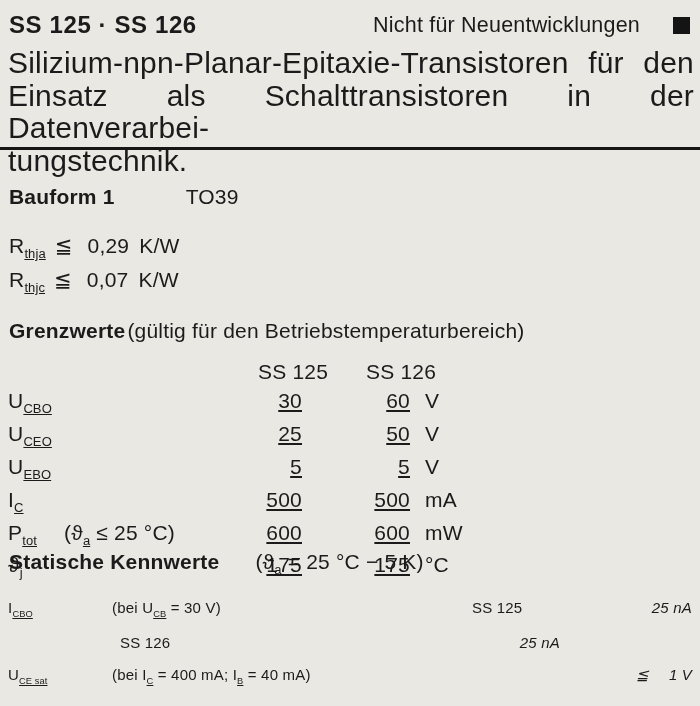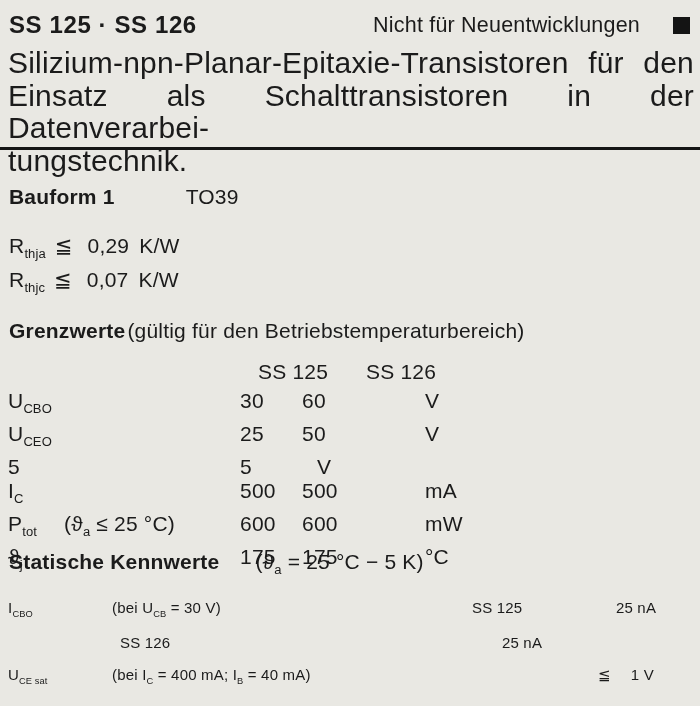--- a/index.html
+++ b/index.html
@@ -21,45 +21,45 @@
   .desc { position:absolute; top:47px; left:8px; width:686px; font-size:30px; line-height:32.5px; }
   .desc .just { text-align:justify; text-align-last:justify; }
   
   .rule { position:absolute; top:147px; left:0; width:700px; height:3px; background:#151515; }
   
   .bauform { position:absolute; top:185px; left:9px; font-size:21px; }
   .bauform .b1 { font-weight:700; }
   .bauform .pkg { margin-left:71px; }
   
   .thermal { position:absolute; top:233px; left:9px; font-size:21px; line-height:26px; }
-  sub { font-size:0.62em; letter-spacing:0.1px; }
+  sub { font-size:0.62em; letter-spacing:0.1px;text-decoration:underline; }
   .t-rel { margin:0 15px 0 9px; }
   .t-unit { margin-left:10px; }
   
   .sec-head { position:absolute; left:9px; font-size:21px; }
   .sec-head b { font-weight:700; }
   .gw-head { top:319px; }
   .st-head { top:550px; }
   .st-head .note { margin-left:36px; }
   .gw-head .note { margin-left:2px; }
   
   .gw-colhead { position:absolute; top:360px; left:8px; width:690px; height:26px; font-size:21px; }
   .gw-colhead .c1 { position:absolute; left:250px; }
   .gw-colhead .c2 { position:absolute; left:358px; }
   .gw-rows { position:absolute; top:389px; left:8px; width:690px; font-size:21px; line-height:24.7px; }
   .g-row { display:grid; grid-template-columns:232px 62px 108px auto; }
   .g-label .cond { margin-left:27px;text-align:right; }
-  .g-v { text-align:left; }
+  .g-v { text-align:right;text-decoration:underline; }
   .g-unit { padding-left:15px; }
   
   .st-rows { position:absolute; top:594px; left:8px; width:684px; font-size:15px; line-height:27.5px; }
   .s-row { display:grid; grid-template-columns:104px 352px 96px 1fr; }
   .s-row.m1 { margin-top:5px; }
   .s-type { padding-left:8px; }
-  .s-val { display:flex; justify-content:center; gap:20px; padding-right:0; }
+  .s-val { display:flex; justify-content:flex-end; gap:20px; padding-right:0;font-style:italic; }
 </style>
 </head>
 <body>
 
 <div class="page">
 
   <div class="hdr">
     <span class="hdr-title">SS 125 · SS 126</span>
     <span class="hdr-note">Nicht für Neuentwicklungen</span>
     <span class="hdr-square"></span>
@@ -105,20 +105,21 @@
     </div>
 
     <div class="g-row">
       <span class="g-label"><span>U</span><sub>CEO</sub></span>
       <span class="g-v">25</span>
       <span class="g-v">50</span>
       <span class="g-unit">V</span>
     </div>
 
     <div class="g-row">
+      <span class="g-label"><span>U</span><sub>EBO</sub></span>
       <span class="g-v">5</span>
       <span class="g-v">5</span>
       <span class="g-unit">V</span>
     </div>
 
     <div class="g-row">
       <span class="g-label"><span>I</span><sub>C</sub></span>
       <span class="g-v">500</span>
       <span class="g-v">500</span>
       <span class="g-unit">mA</span>

